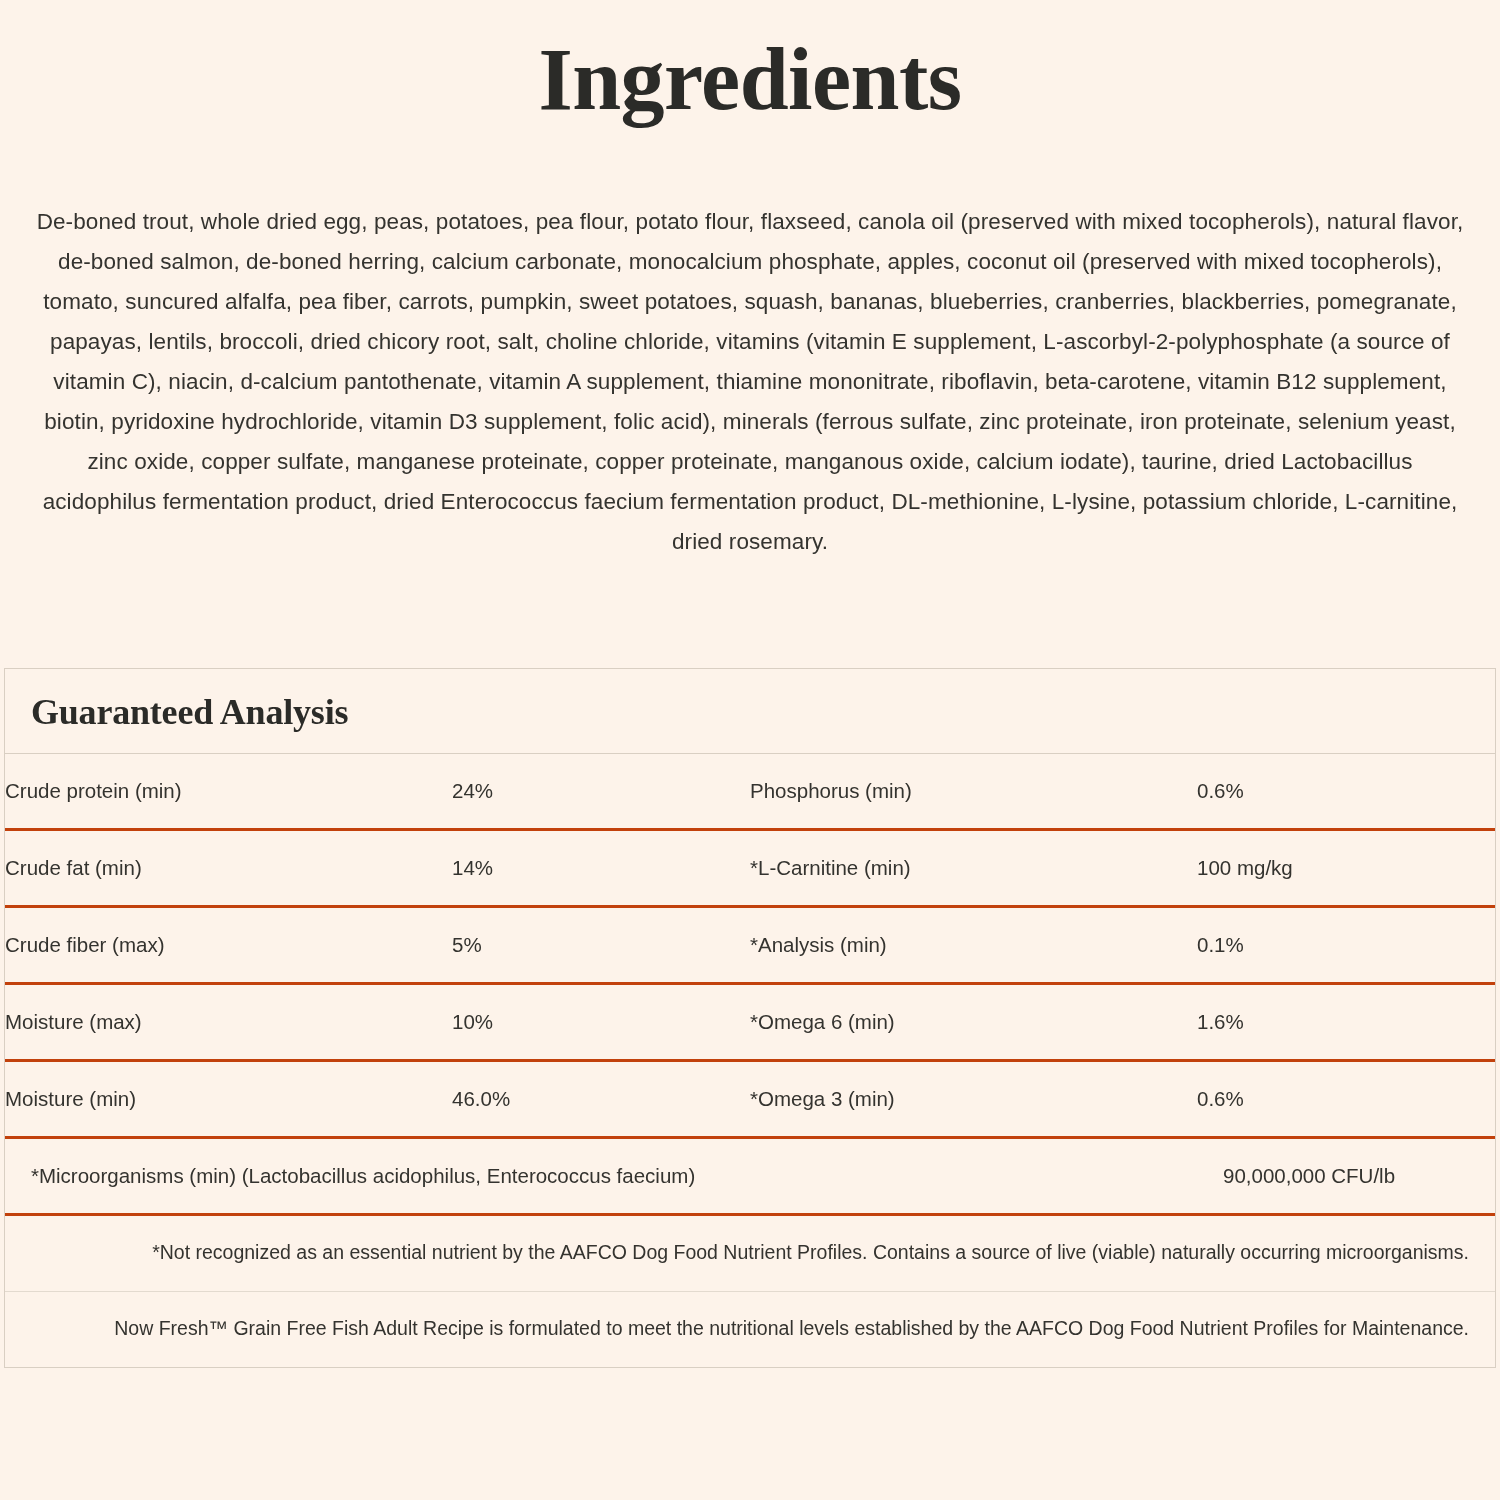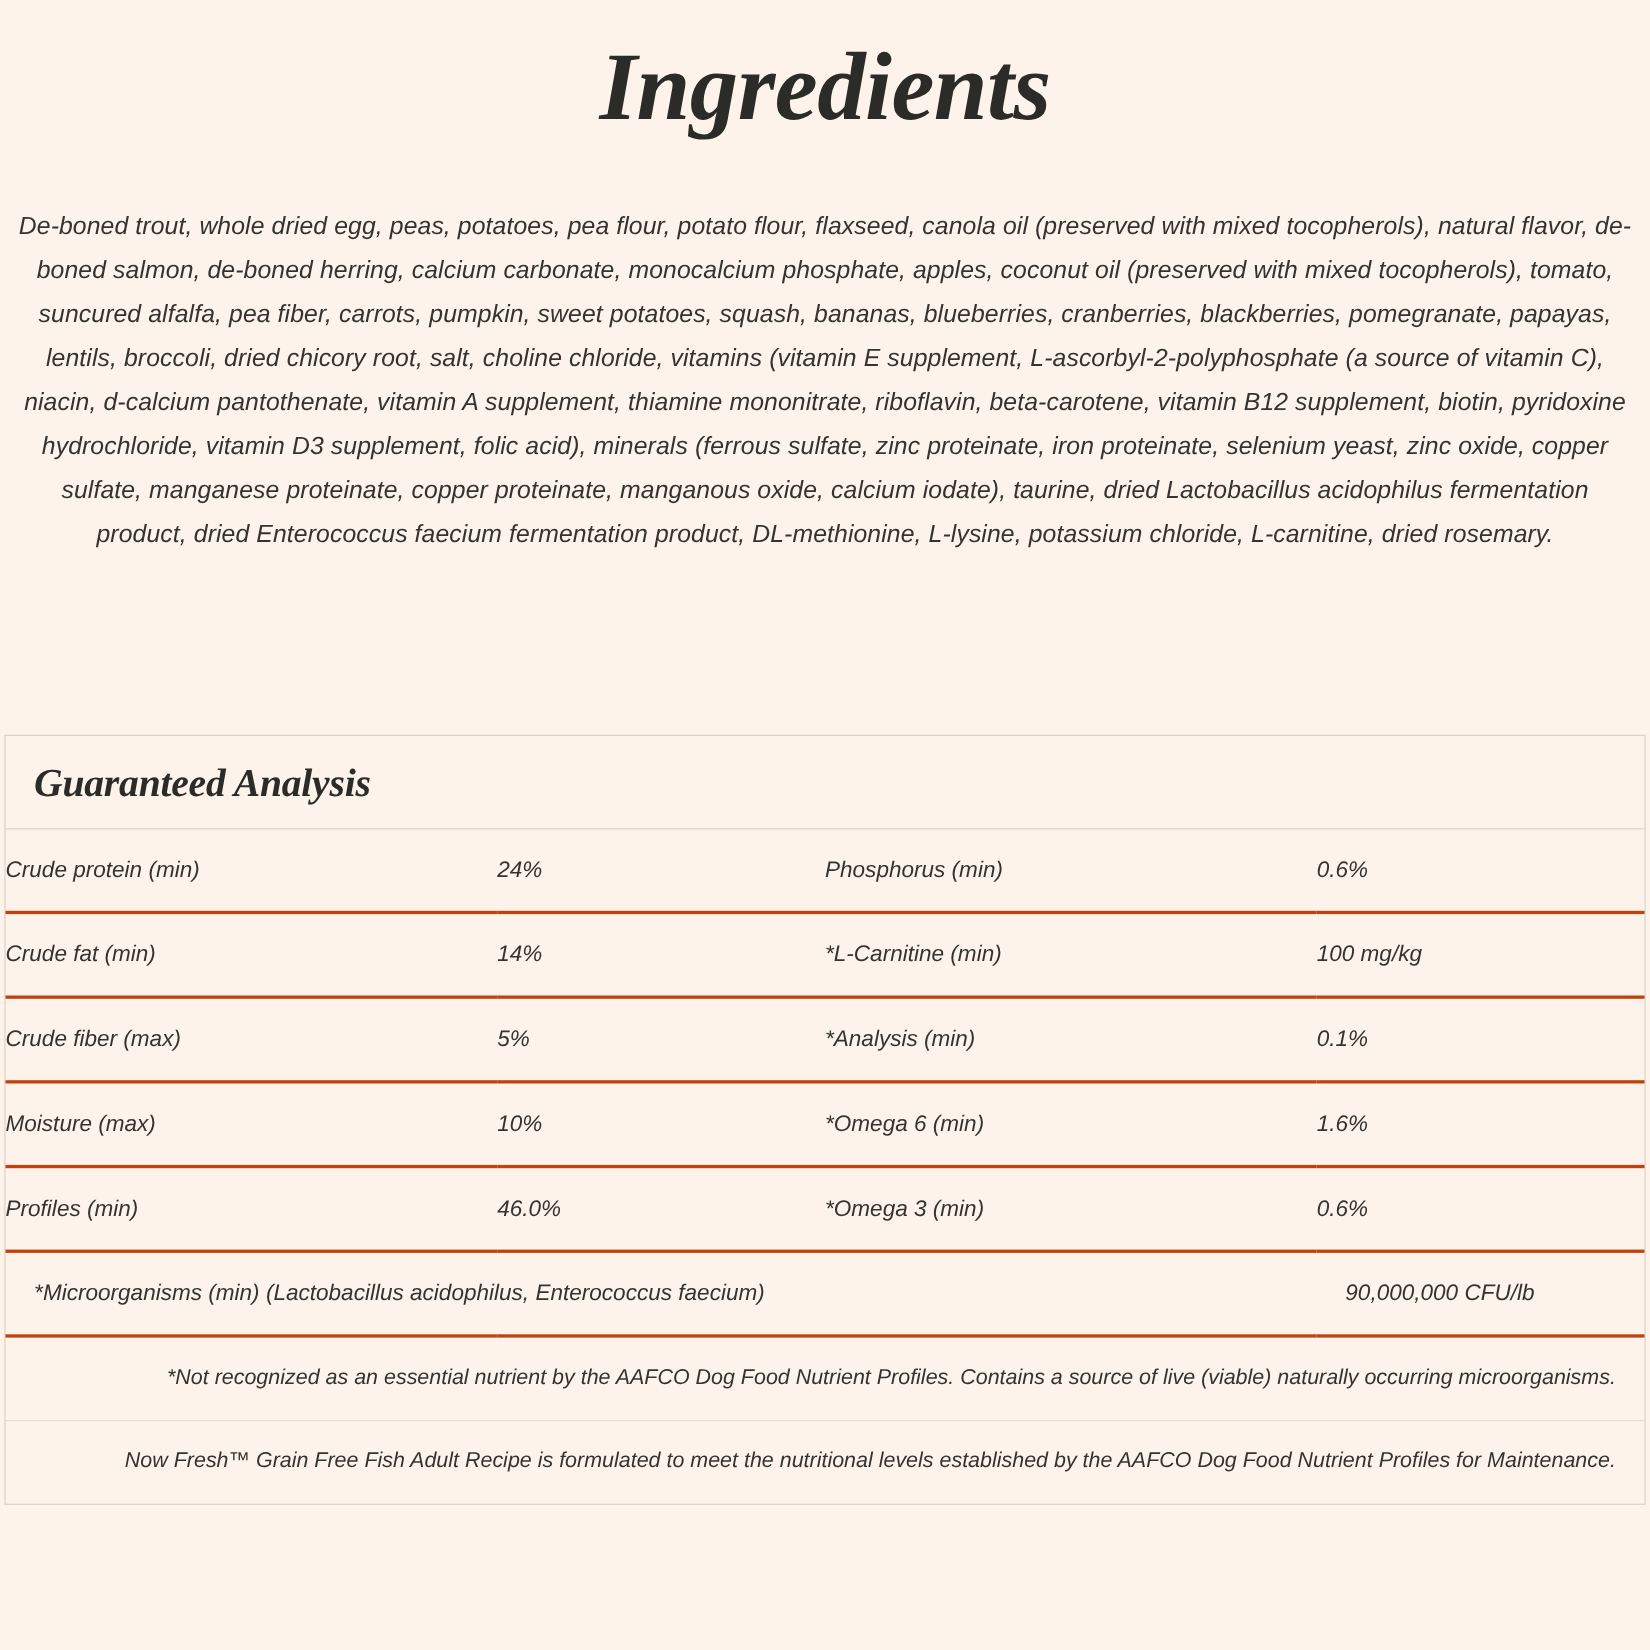--- a/index.html
+++ b/index.html
@@ -13,35 +13,34 @@
     font-family: "Liberation Sans", sans-serif;
     color: #2b2b28;
     overflow: hidden;
   }
   .page {
     width: 1500px;
     height: 1456px;
     box-sizing: border-box;
     padding: 0;
     position: relative;
-    font-style: italic;
   }
   .title {
     text-align: center;
     font-family: "Liberation Serif", serif;
     font-weight: bold;
     font-size: 88px;
     letter-spacing: -0.5px;
     color: #2b2b28;
     margin: 0;
     padding-top: 34px;
     line-height: 1.05;
   }
   .ingredients-body {
-    margin: 0;
+    margin: 16px;
     padding: 60px 14px 0 14px;
     text-align: center;
     font-size: 22.5px;
     line-height: 40px;
     color: #34332f;
     letter-spacing: 0.1px;
   }
   .analysis {
     position: absolute;
     left: 4px;
@@ -126,21 +125,21 @@
           <td class="c-label2">*Analysis (min)</td>
           <td class="c-value2">0.1%</td>
         </tr>
         <tr>
           <td class="c-label">Moisture (max)</td>
           <td class="c-value">10%</td>
           <td class="c-label2">*Omega 6 (min)</td>
           <td class="c-value2">1.6%</td>
         </tr>
         <tr>
-          <td class="c-label">Profiles (min)</td>
+          <td class="c-label">Moisture (min)</td>
           <td class="c-value">46.0%</td>
           <td class="c-label2">*Omega 3 (min)</td>
           <td class="c-value2">0.6%</td>
         </tr>
         <tr class="full">
           <td class="full-label" colspan="3">*Microorganisms (min) (Lactobacillus acidophilus, Enterococcus faecium)</td>
           <td class="full-value">90,000,000 CFU/lb</td>
         </tr>
       </tbody>
     </table>

